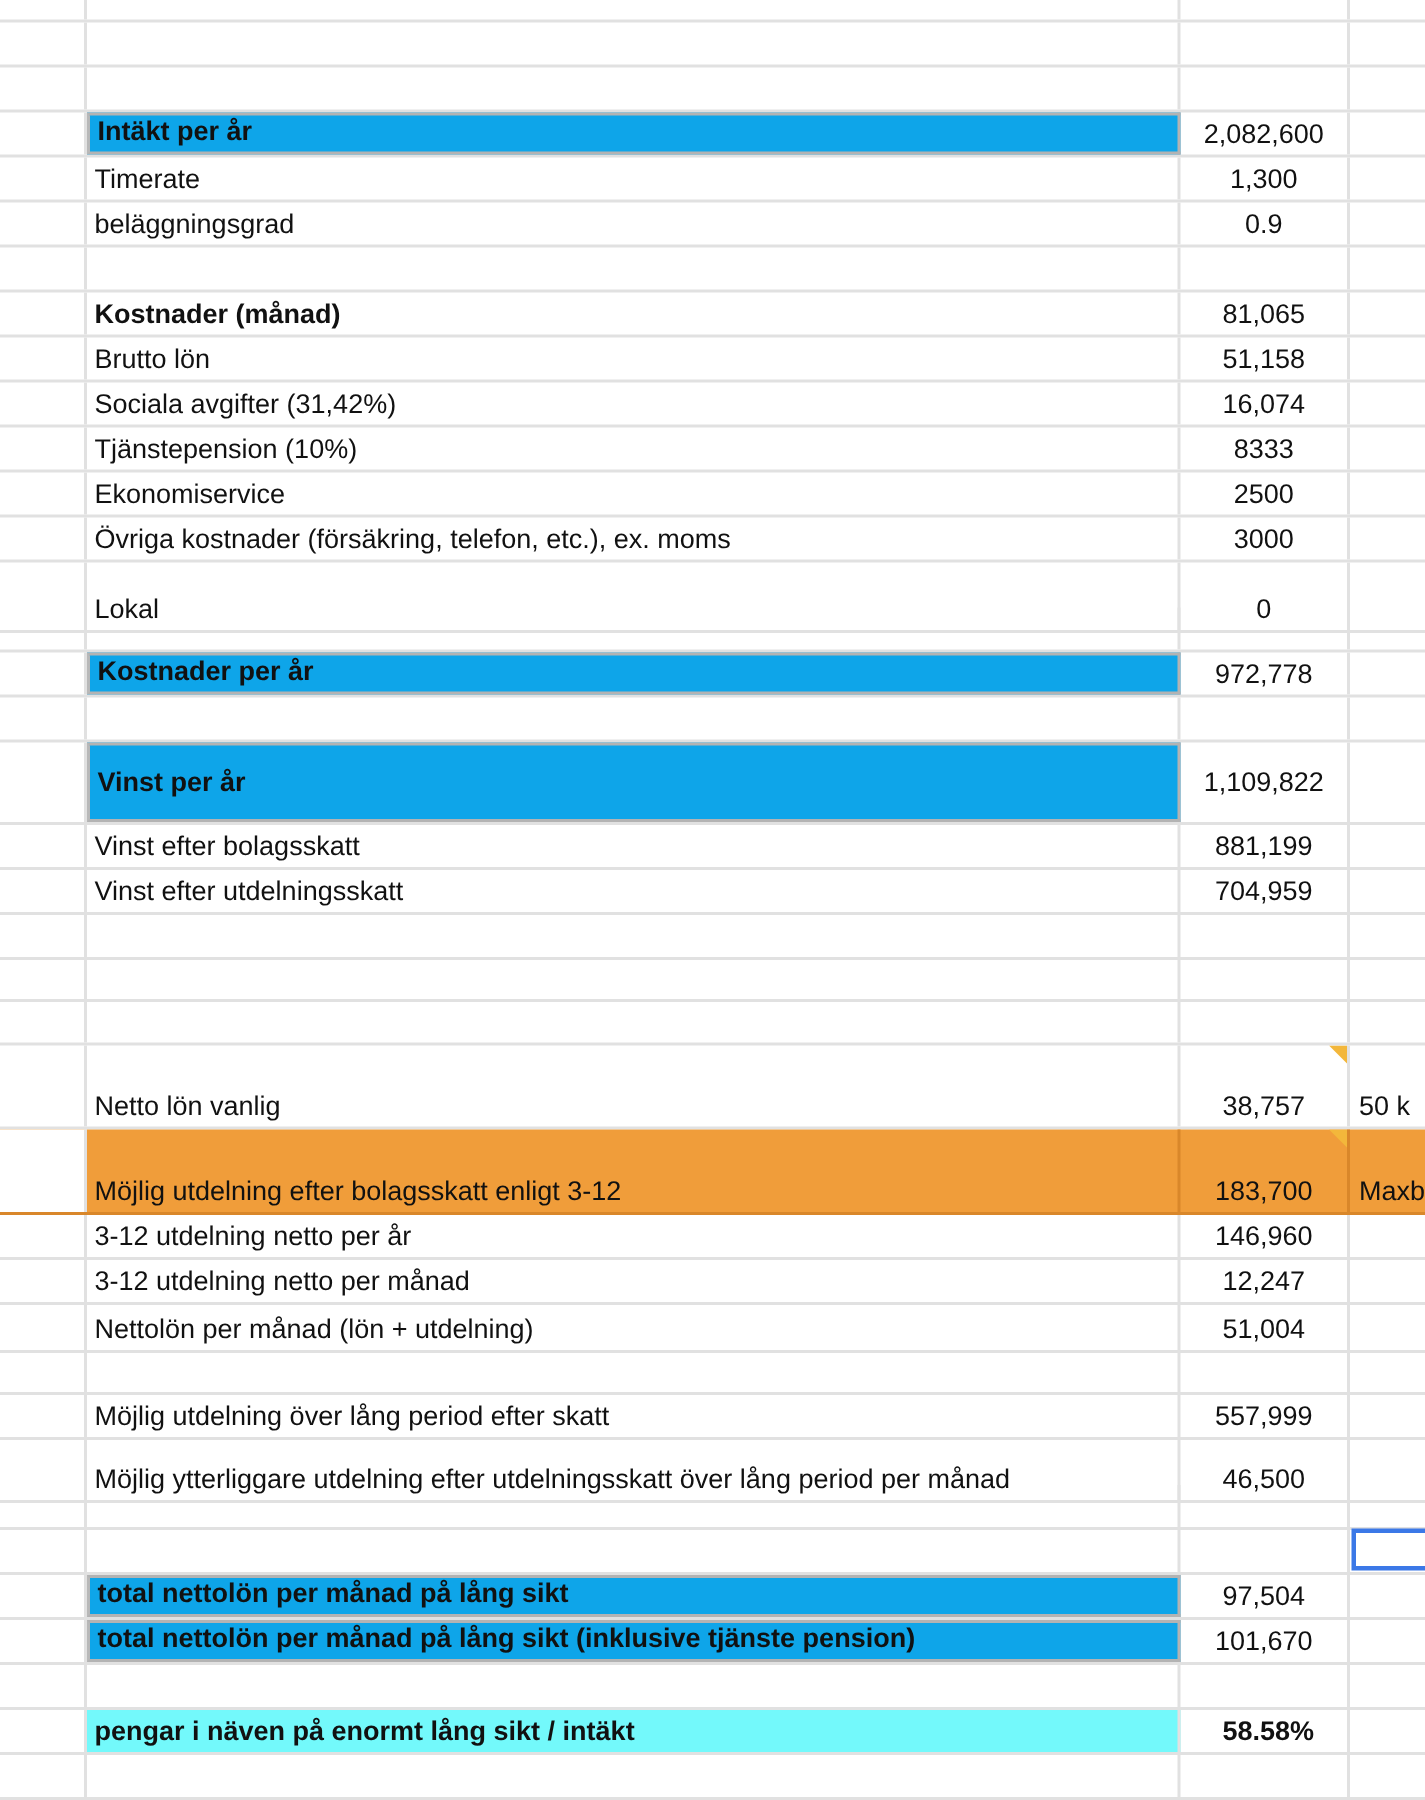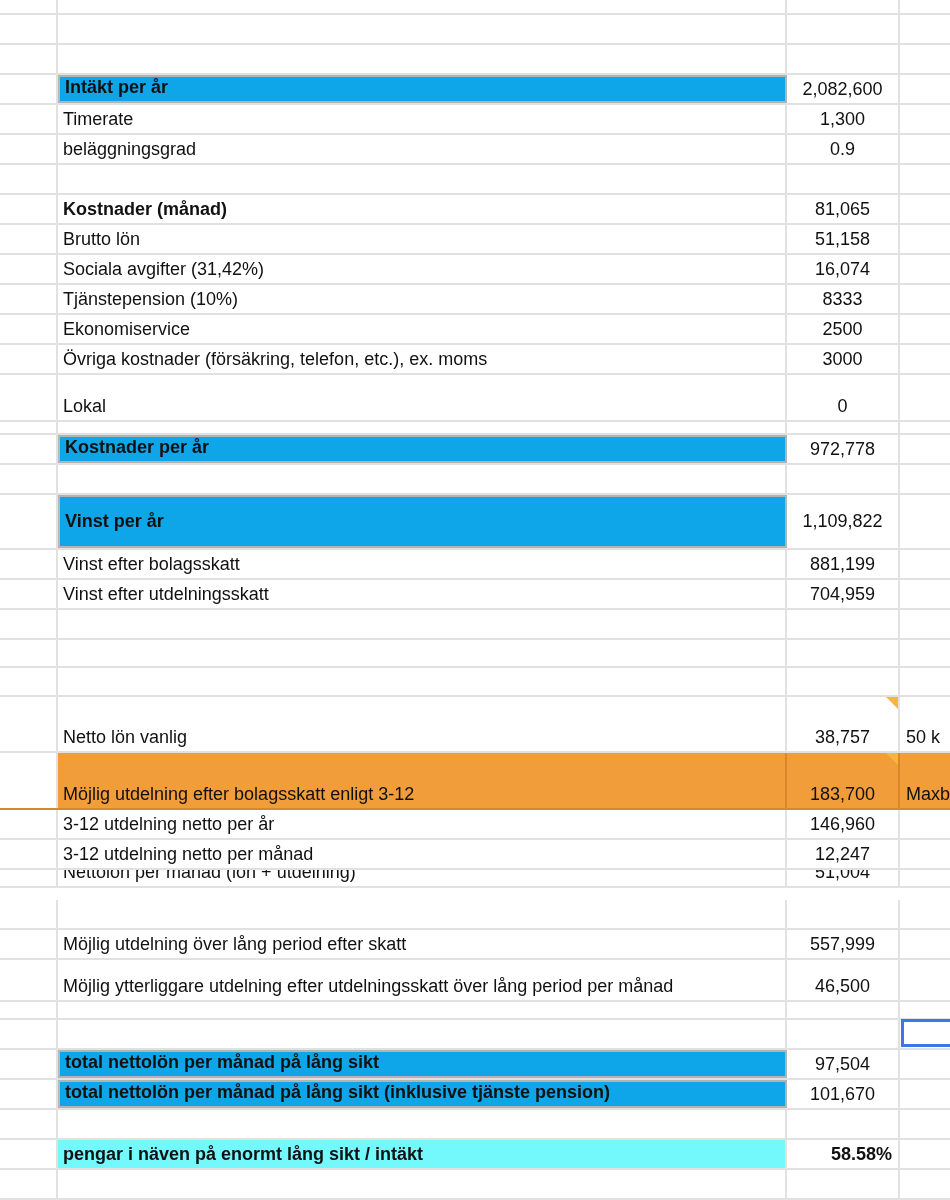--- a/index.html
+++ b/index.html
@@ -9,21 +9,21 @@
   .cell{position:absolute;top:0;bottom:0;box-sizing:border-box;border-right:2px solid #e1e1e1;display:flex;align-items:flex-end;padding-bottom:3px;white-space:nowrap;overflow:hidden;}
   .c0{left:0;width:58px;}
   .c1{left:58px;width:729px;padding-left:5px;}
   .c2{left:787px;width:113px;justify-content:center;}
   .c3{left:900px;width:60px;padding-left:6px;border-right:none;}
   .bold{font-weight:bold;}
   .gray{background:#0ea5e9;border:2px solid #b3b3b3;border-left:2px solid #b8b8b8;}
   .cyan{background:#73f9fb;}
   .row.orange-row{background:#f09d3a;border-bottom:2px solid #d9872a;}
   .row.orange-row .cell{border-right-color:#d9872a;}
-  .pct{justify-content:flex-end;padding-right:6px;}
+  .pct{justify-content:flex-end;padding-right:22px;}
   .tri{position:absolute;top:0;right:0;width:0;height:0;border-top:12px solid #f3b73b;border-left:12px solid transparent;}
   .sel{position:absolute;left:901px;top:1019px;width:52px;height:28px;border:3px solid #3b78e7;box-sizing:border-box;}
 </style>
 </head>
 <body>
 
 <div class="grid">
 
   <div class="row" style="top:-2px;height:17px;">
     <div class="cell c0"></div>
@@ -295,21 +295,21 @@
   <div class="row" style="top:840px;height:30px;">
     <div class="cell c0"></div>
     <div class="cell c1">
         <span>3-12 utdelning netto per månad</span>
       </div>
     <div class="cell c2">
         <span>12,247</span>
       </div>
     <div class="cell c3"></div>
   </div>
-  <div class="row" style="top:870px;height:18px;">
+  <div class="row" style="top:870px;height:32px;">
     <div class="cell c0"></div>
     <div class="cell c1">
         <span>Nettolön per månad (lön + utdelning)</span>
       </div>
     <div class="cell c2">
         <span>51,004</span>
       </div>
     <div class="cell c3"></div>
   </div>
   <div class="row" style="top:900px;height:30px;">

